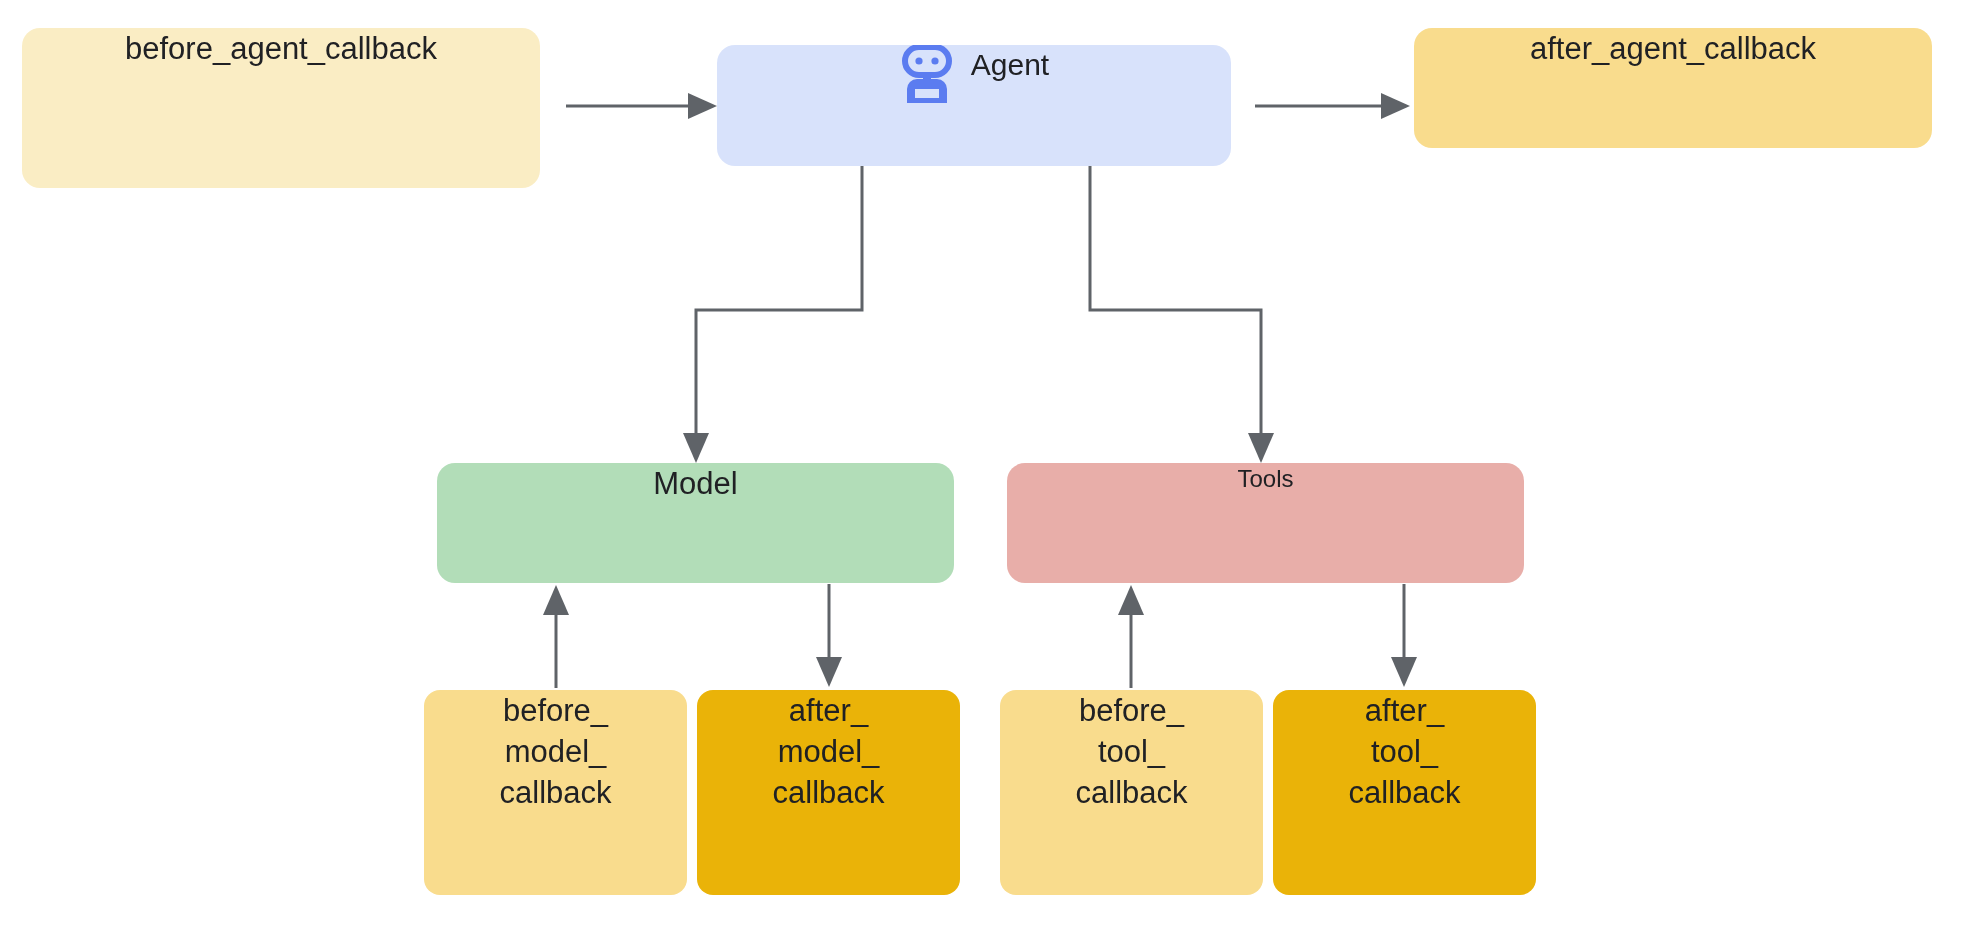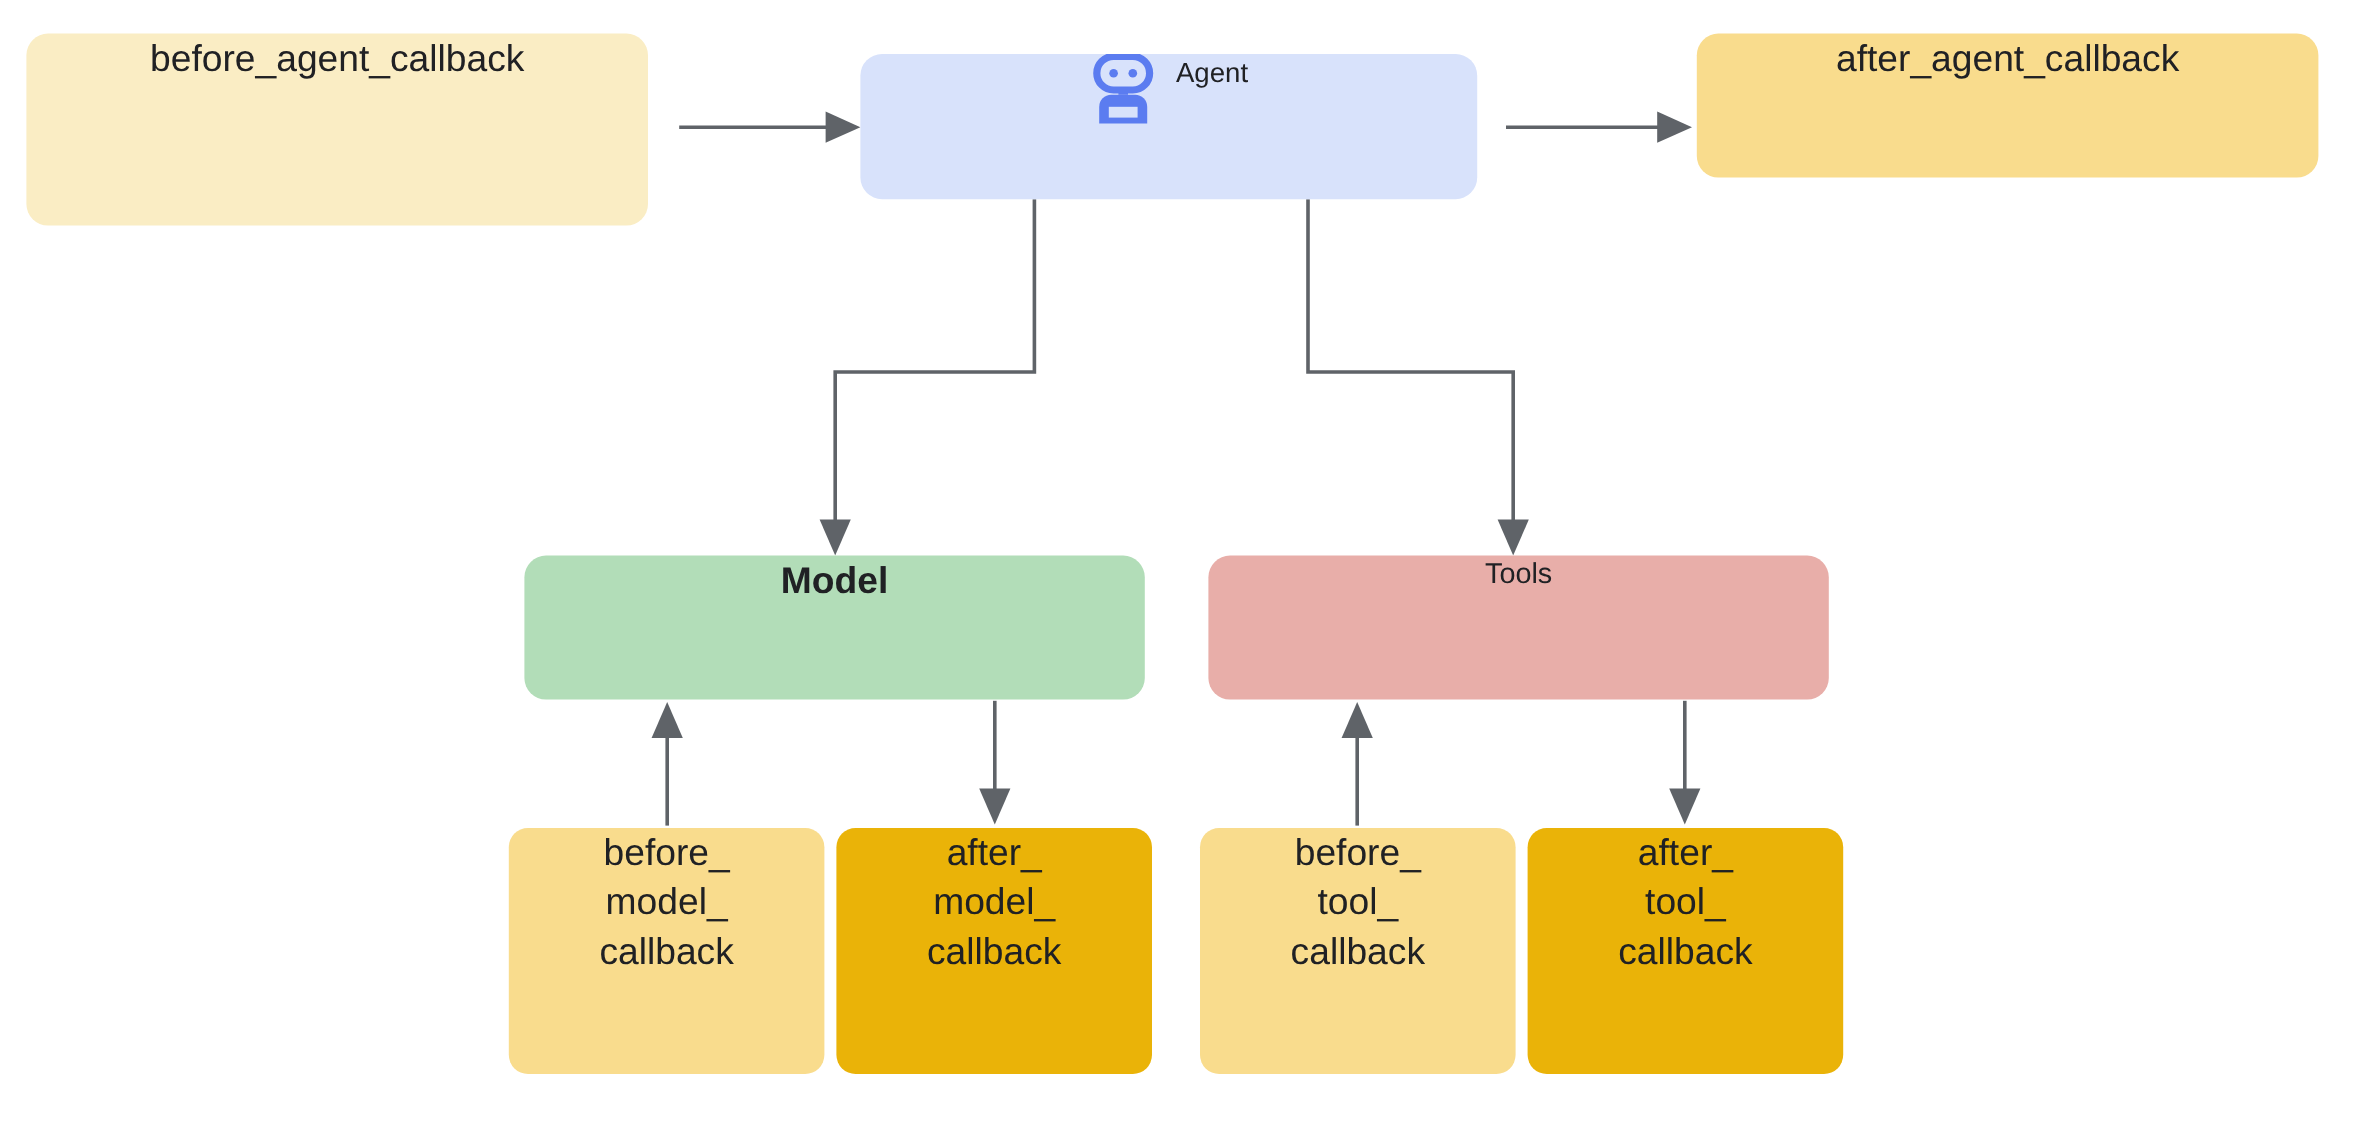--- a/index.html
+++ b/index.html
@@ -36,35 +36,34 @@
 
   
   #node-before-agent {
     left: 22px; top: 28px; width: 518px; height: 160px;
     background: #FAEDC4;
     font-size: 31px;
   }
   #node-agent {
     left: 717px; top: 45px; width: 514px; height: 121px;
     background: #D8E2FB;
-    font-size: 23px;
+    font-size: 30px;
     gap: 16px;
   }
   #node-after-agent {
     left: 1414px; top: 28px; width: 518px; height: 120px;
     background: #F9DC8D;
     font-size: 31px;
   }
 
   
   #node-model {
     left: 437px; top: 463px; width: 517px; height: 120px;
     background: #B2DDB8;
     font-size: 31px;
-    font-weight: bold;
   }
   #node-tools {
     left: 1007px; top: 463px; width: 517px; height: 120px;
     background: #E8AEA9;
     font-size: 24px;
   }
 
   
   .cb-node {
     top: 690px;

